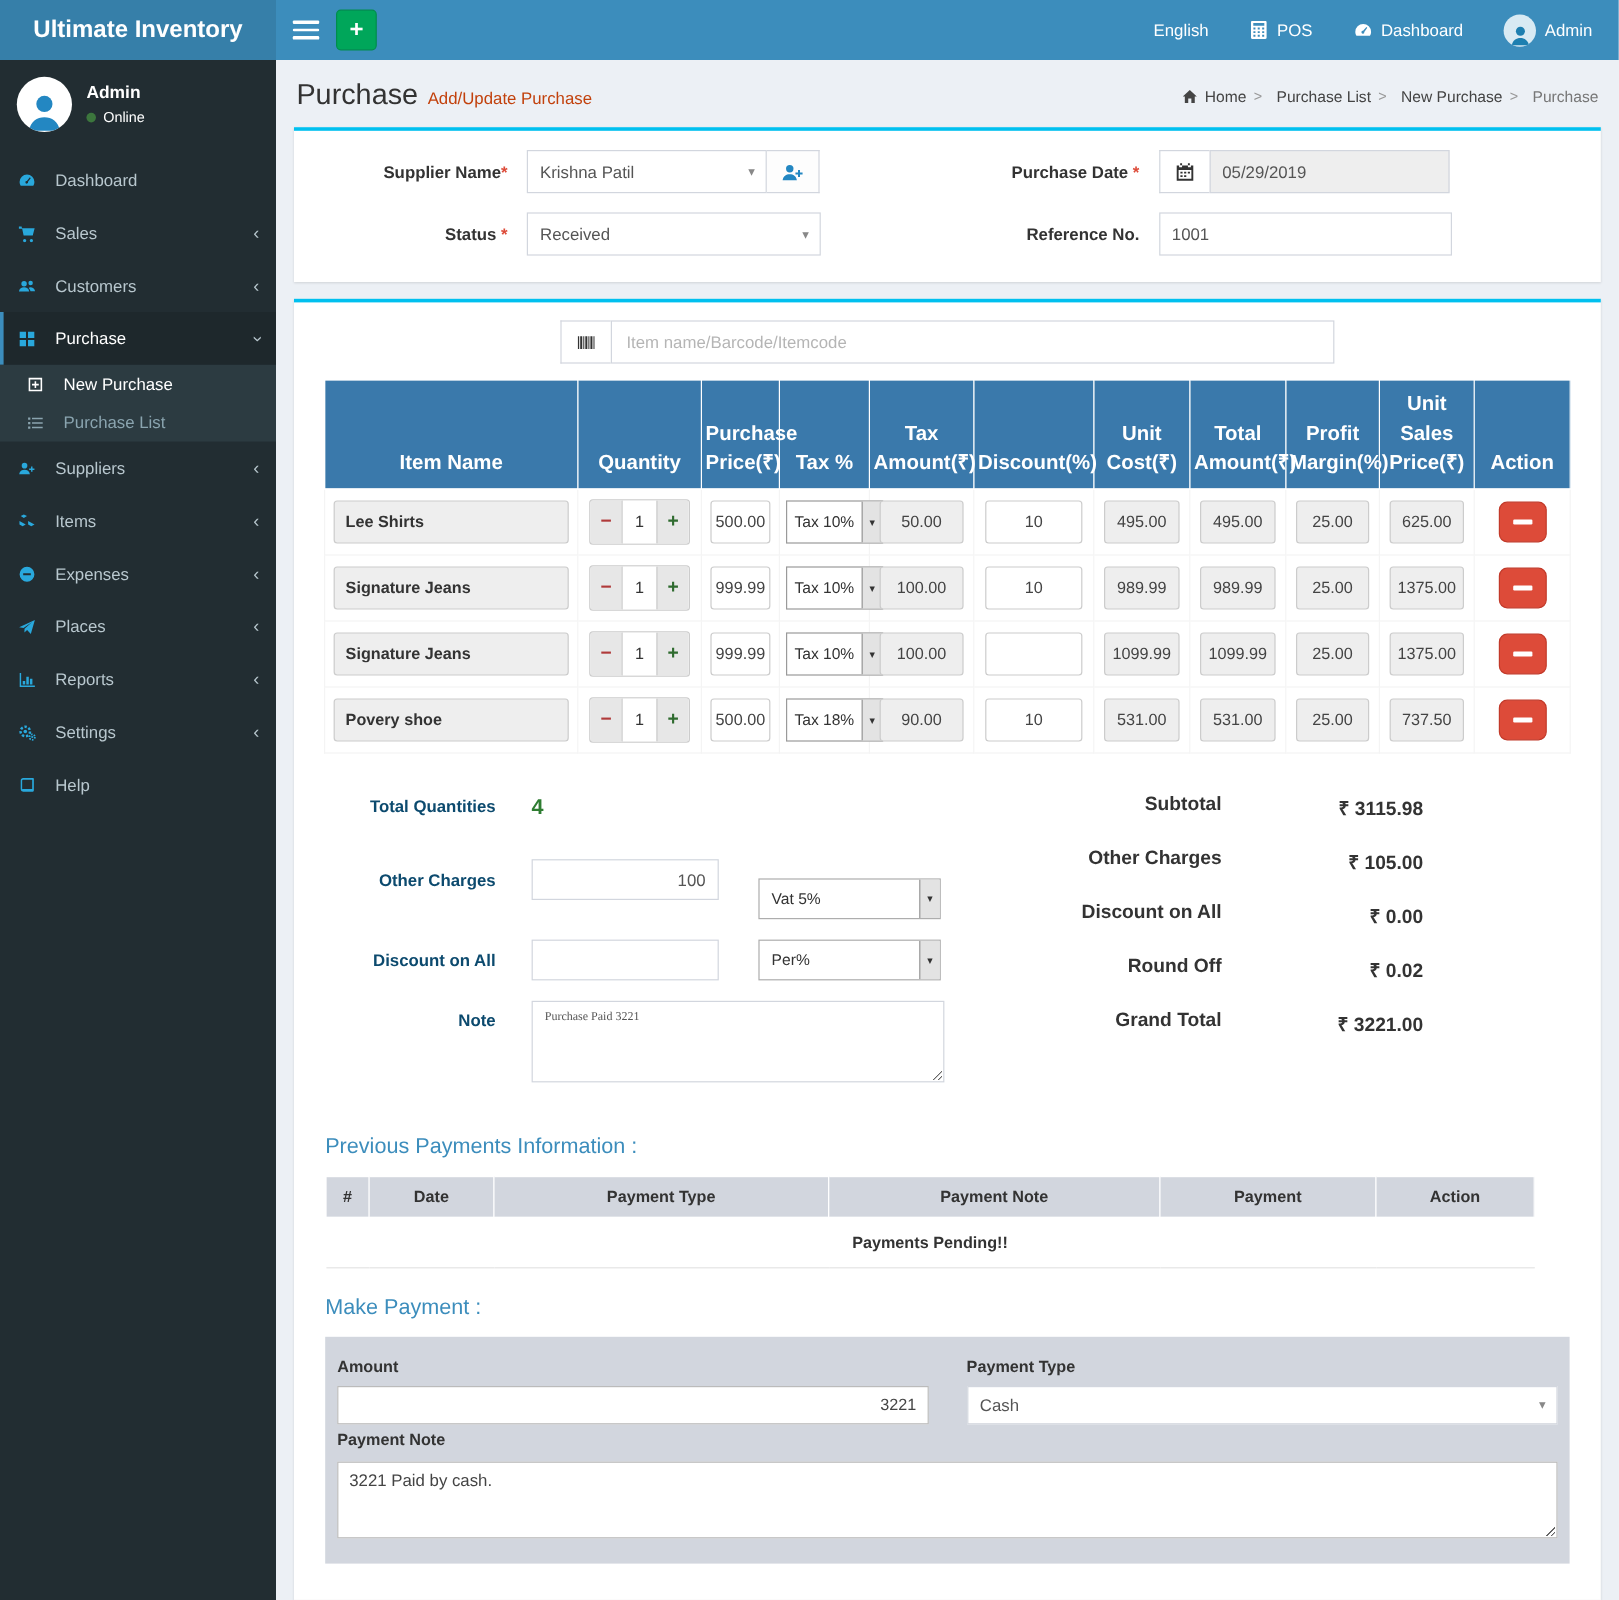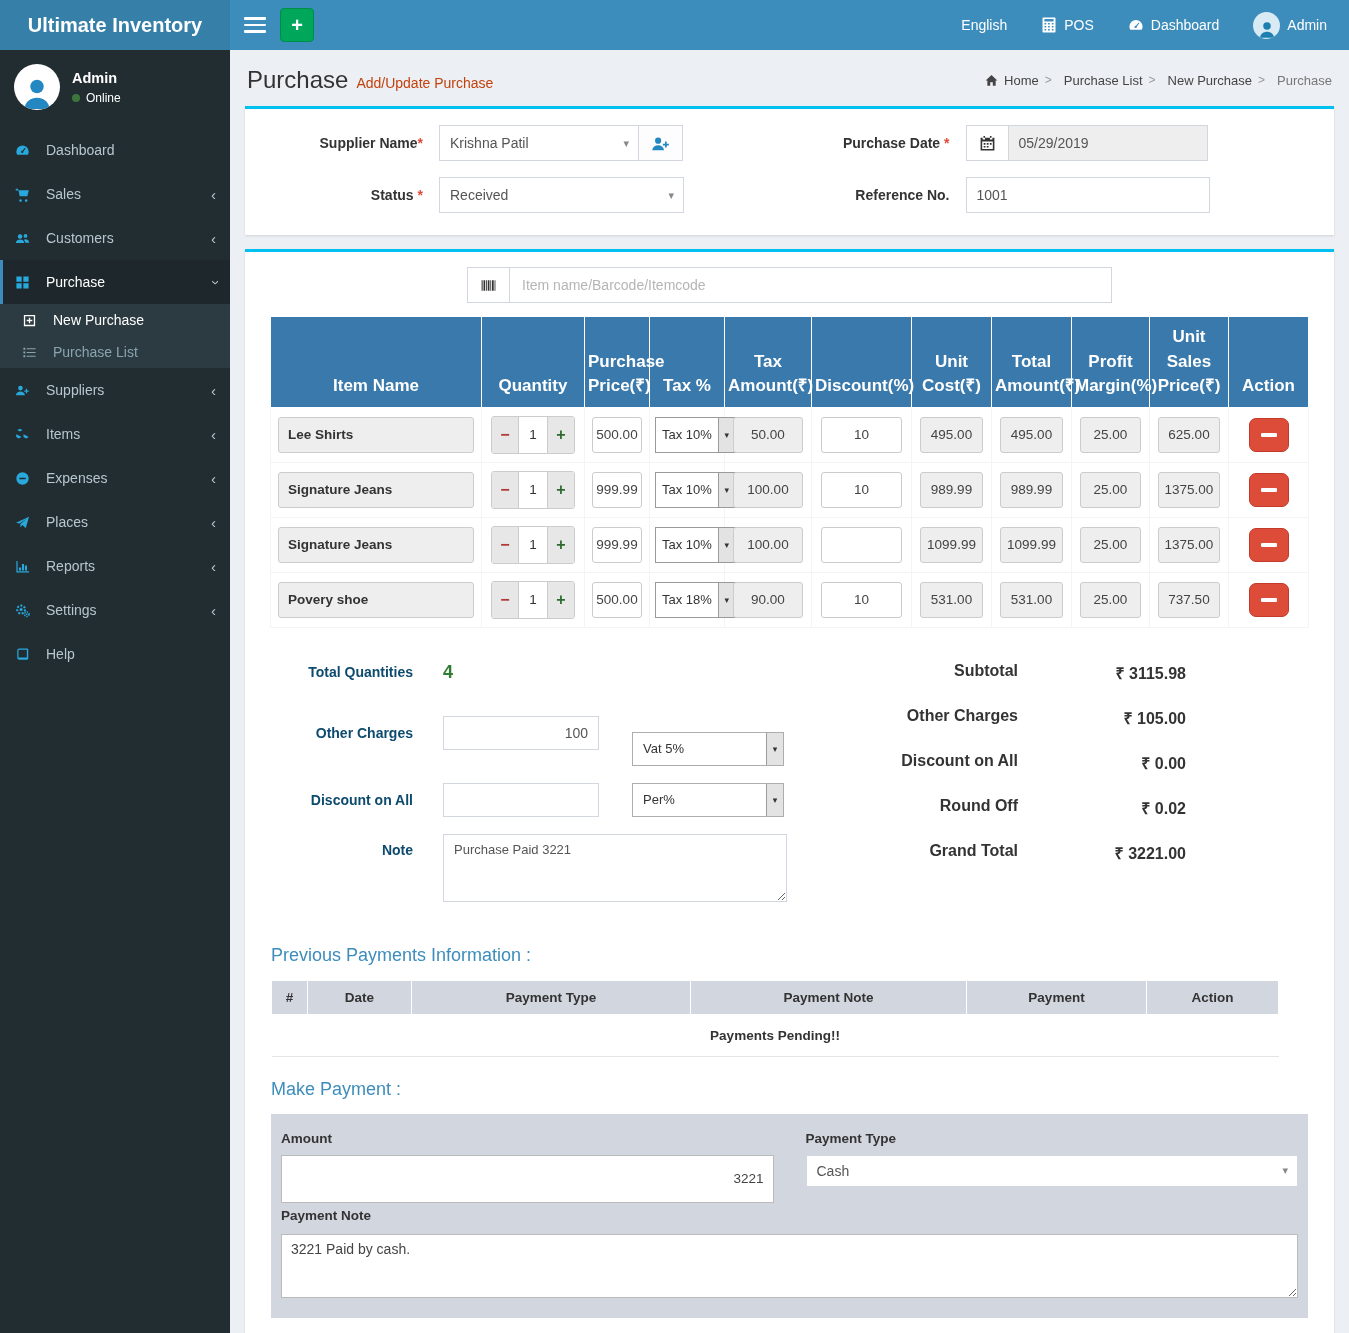--- a/index.html
+++ b/index.html
@@ -104,39 +104,39 @@
   .minus-bar { width:16px; height:4px; background:#fff; border-radius:1px; display:block; }
 
   
   .totals { display:flex; padding:26px 26px 4px; }
   .totals-left { width:545px; }
   .t-row { display:flex; align-items:center; margin-bottom:17px; }
   .t-label { width:142px; text-align:right; font-weight:bold; font-size:14px; color:#0c4a6e; margin-right:30px; }
   .t-qty { font-size:18px; font-weight:bold; color:#2f7d32; }
   .t-input { width:156px; height:34px; border:1px solid #d2d6de; font-size:14px; color:#555; text-align:right; padding:0 10px; font-family:inherit; }
   .t-select { margin-left:33px; width:152px; }
-  .note-area { width:344px; height:68px; border:1px solid #d2d6de; font-family:Liberation Sans, sans-serif; font-size:13px; color:#555; padding:7px 10px; }
+  .note-area { width:344px; height:68px; border:1px solid #d2d6de; font-family:Liberation Serif, serif; font-size:10px; color:#555; padding:7px 10px; }
   .totals-right { margin-left:auto; margin-right:122px; width:372px; }
   .sum-row { display:flex; margin-bottom:23px; }
   .sum-label { flex:1; text-align:right; font-weight:bold; font-size:16px; color:#333; }
   .sum-value { width:168px; text-align:right; font-weight:bold; font-size:16px; color:#333; }
 
   .section-title { color:#3c8dbc; font-size:18px; padding:0 26px; margin:22px 0 14px; font-weight:normal; }
 
   table.payments { table-layout:fixed; width:1007px; margin:0 26px; border-collapse:collapse; }
   table.payments th { background:#d2d6de; color:#333; font-size:13.5px; font-weight:bold; text-align:center;
                       padding:9px 4px; border:1px solid #fff; }
   table.payments td { text-align:center; font-weight:bold; font-size:13.5px; color:#333;
                       padding:13px; border-bottom:1px solid #e4e4e4; }
 
   .make-payment { margin:0 26px 30px; background:#d2d6de; padding:12px 10px 16px; }
   .mp-grid { display:flex; gap:32px; }
   .mp-col { flex:1; }
   .mp-label { font-weight:bold; font-size:13.5px; color:#333; margin:5px 0 9px; }
-  .mp-amount { width:100%; height:48px; border:1px solid #bbb; text-align:right; padding:0 9px; font-size:13.5px; color:#444; font-family:inherit; }
+  .mp-amount { width:100%; height:32px; border:1px solid #bbb; text-align:right; padding:0 9px; font-size:13.5px; color:#444; font-family:inherit; }
   .mp-select { width:100%; height:32px; }
   .mp-note { width:100%; height:64px; border:1px solid #bbb; font-family:inherit; font-size:14px; color:#444; padding:6px 9px; margin-top:2px; }
 
   .panel-footer { border-top:1px solid #f4f4f4; padding:20px; display:flex; justify-content:center; gap:30px; }
   .btn-save { width:238px; height:45px; background:#d81b60; color:#fff; border:none; font-size:16px; font-family:inherit; cursor:pointer; }
   .btn-close { width:238px; height:45px; background:#d2d6de; color:#333; border:none; font-size:16px; font-family:inherit; cursor:pointer; }
 </style>
 </head>
 <body>
 

